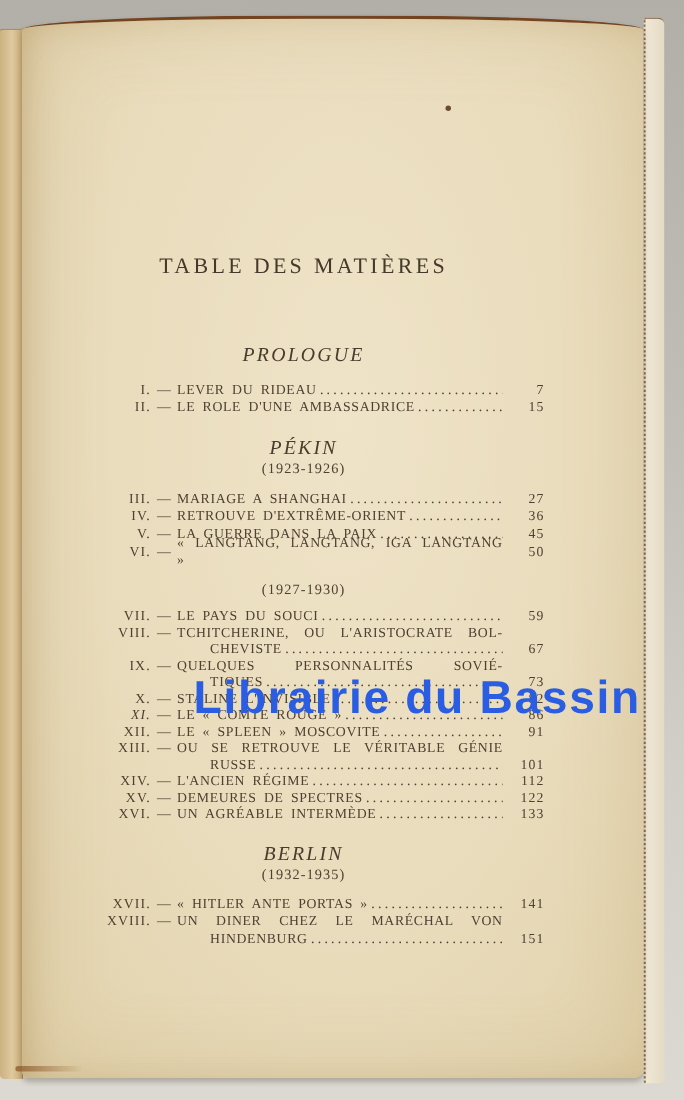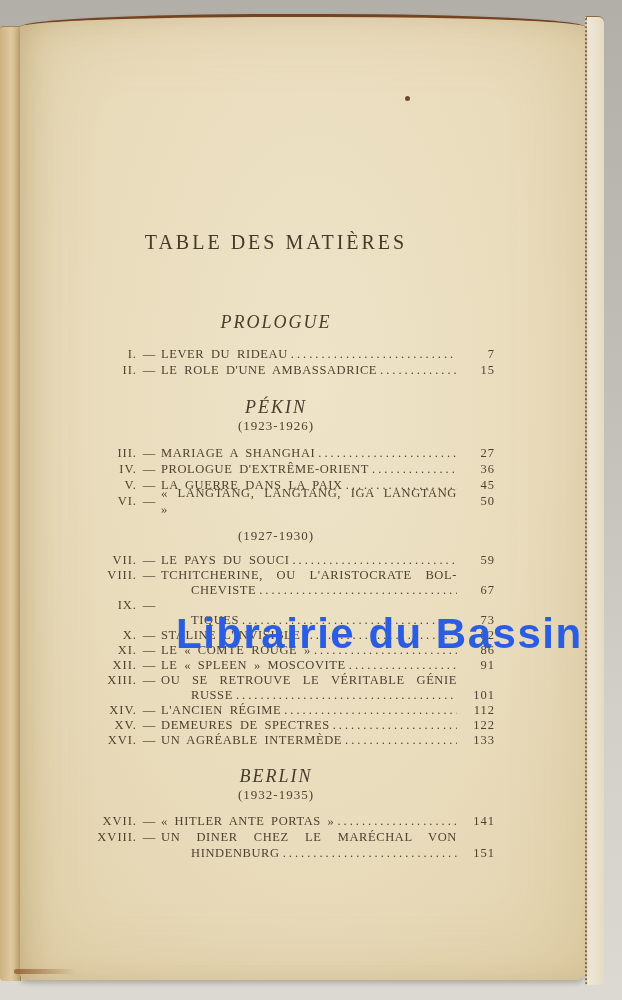--- a/index.html
+++ b/index.html
@@ -111,21 +111,21 @@
               <div class="body">
                 <div class="text">MARIAGE A SHANGHAI</div>
                 <div class="dots">................................................................................</div>
               </div>
               <div class="pg">27</div>
             </div>
             <div class="row">
               <div class="num" style="display: inline-block;">IV.</div>
               <div class="dash" style="display: inline-block;">—</div>
               <div class="body">
-                <div class="text">PROLOGUE D'EXTRÊME-ORIENT</div>
+                <div class="text">RETROUVE D'EXTRÊME-ORIENT</div>
                 <div class="dots">................................................................................</div>
               </div>
               <div class="pg">36</div>
             </div>
             <div class="row">
               <div class="num" style="display: inline-block;">V.</div>
               <div class="dash" style="display: inline-block;">—</div>
               <div class="body">
                 <div class="text">LA GUERRE DANS LA PAIX</div>
                 <div class="dots">................................................................................</div>
@@ -167,20 +167,23 @@
               <div class="dash" style="display: inline-block;"></div>
               <div class="body">
                 <div class="text">CHEVISTE</div>
                 <div class="dots">................................................................................</div>
               </div>
               <div class="pg">67</div>
             </div>
             <div class="row justify">
               <div class="num" style="display: inline-block;">IX.</div>
               <div class="dash" style="display: inline-block;">—</div>
+              <div class="body">
+                <div class="text">QUELQUES PERSONNALITÉS SOVIÉ-</div>
+              </div>
               <div class="pg"></div>
             </div>
             <div class="row indent">
               <div class="num" style="display: inline-block;"></div>
               <div class="dash" style="display: inline-block;"></div>
               <div class="body">
                 <div class="text">TIQUES</div>
                 <div class="dots">................................................................................</div>
               </div>
               <div class="pg">73</div>
@@ -188,21 +191,21 @@
             <div class="row">
               <div class="num" style="display: inline-block;">X.</div>
               <div class="dash" style="display: inline-block;">—</div>
               <div class="body">
                 <div class="text">STALINE L'INVISIBLE</div>
                 <div class="dots">................................................................................</div>
               </div>
               <div class="pg">82</div>
             </div>
             <div class="row">
-              <div class="num" style="display: inline-block;">XI.</div>
+              <div class="num" style="display: inline-block; font-style: italic;">XI.</div>
               <div class="dash" style="display: inline-block;">—</div>
               <div class="body">
                 <div class="text">LE « COMTE ROUGE »</div>
                 <div class="dots">................................................................................</div>
               </div>
               <div class="pg">86</div>
             </div>
             <div class="row">
               <div class="num" style="display: inline-block;">XII.</div>
               <div class="dash" style="display: inline-block;">—</div>

